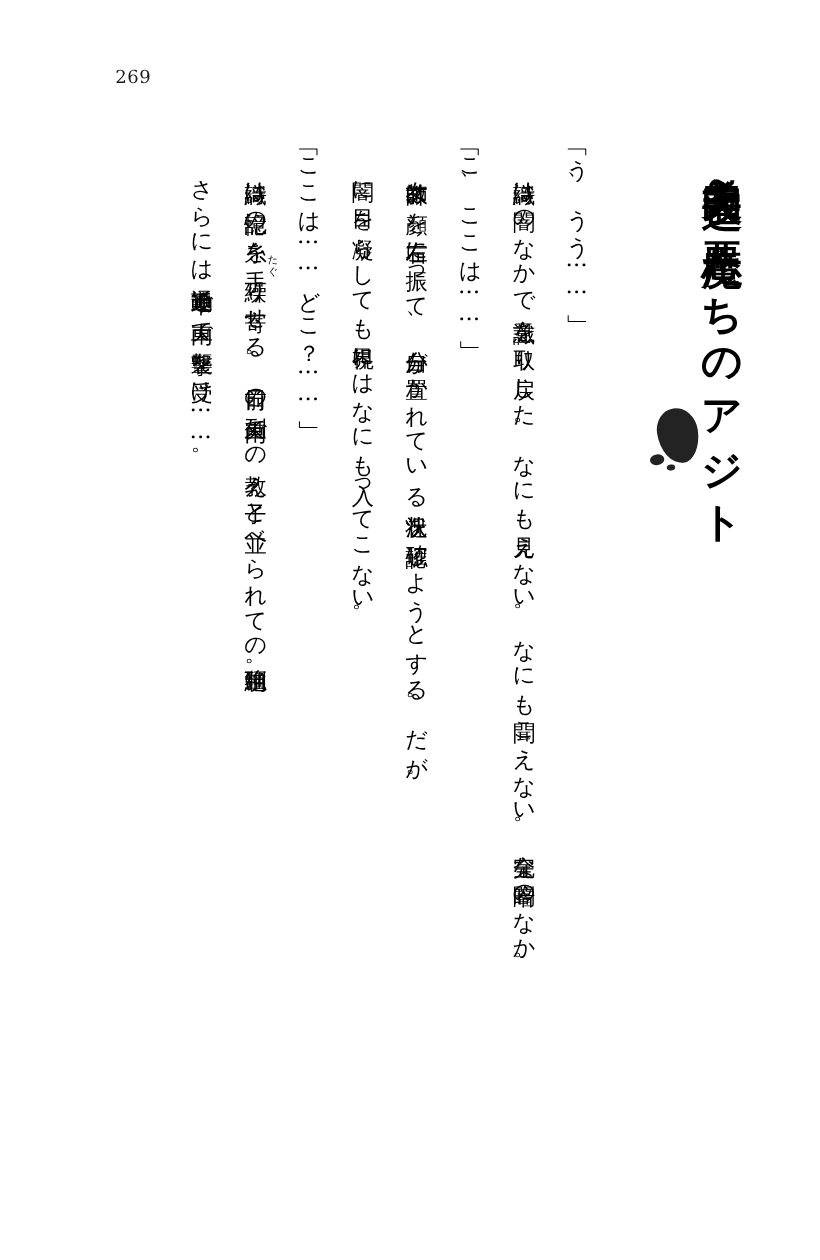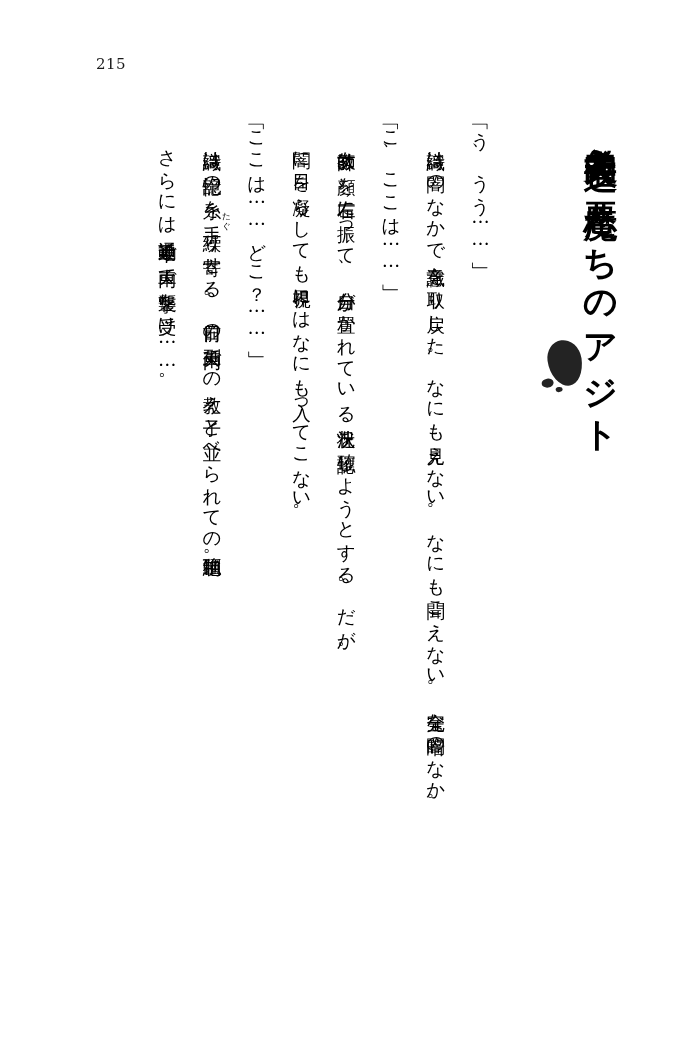--- a/index.html
+++ b/index.html
@@ -113,21 +113,21 @@
   ruby { ruby-position: over; }
   rt {
     font-size: 8.5px;
     letter-spacing: 0;
     line-height: 1;
   }
 </style>
 </head>
 <body>
 
-<div class="page-number">215</div>
+<div class="page-number">269</div>
 
 <div class="vertical-area">
 
   <div class="chapter-title">美肉改造～悪魔たちのアジト</div>
   <div class="ink-blot"></div>
 
   <div class="body-text">
     <p>「う、うう……」</p>
     <p class="indent">詩織は闇のなかで意識を取り戻した。なにも見えない。なにも聞こえない。完全な暗闇のなか。</p>
     <p>「こ、ここは……」</p>

